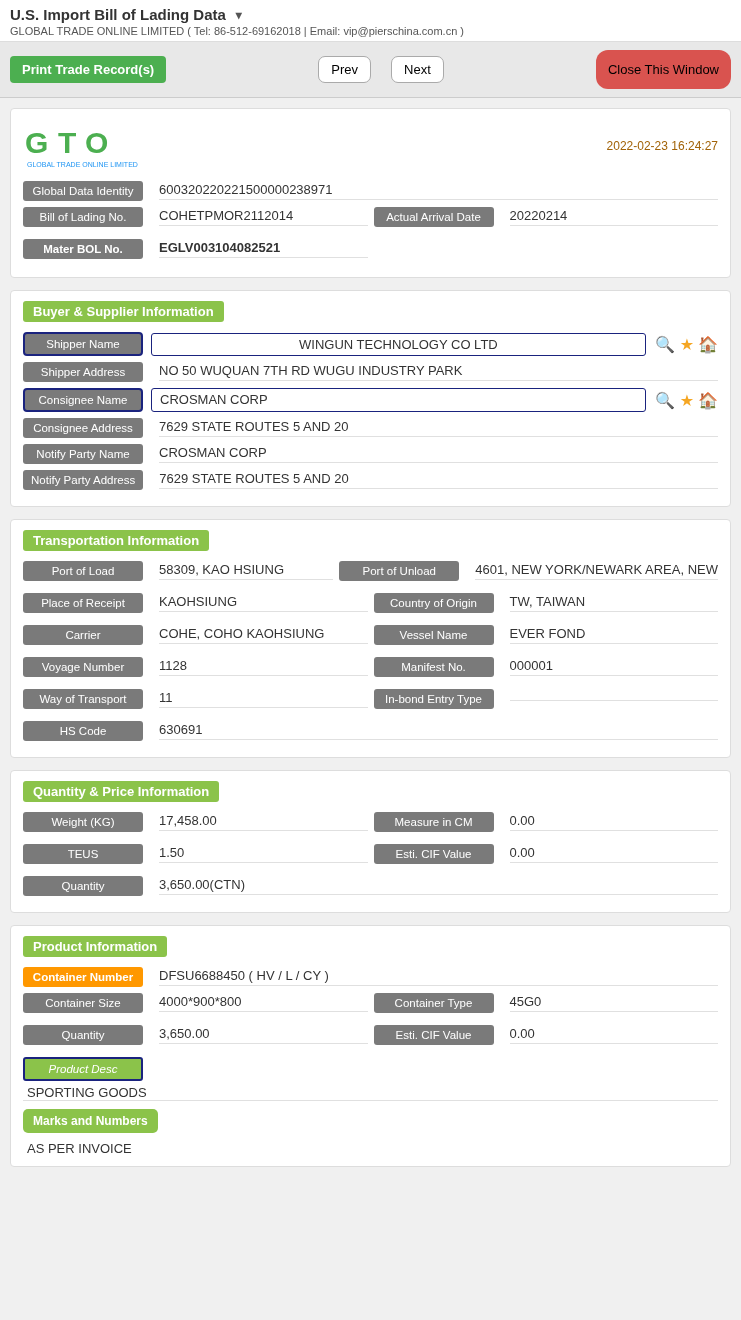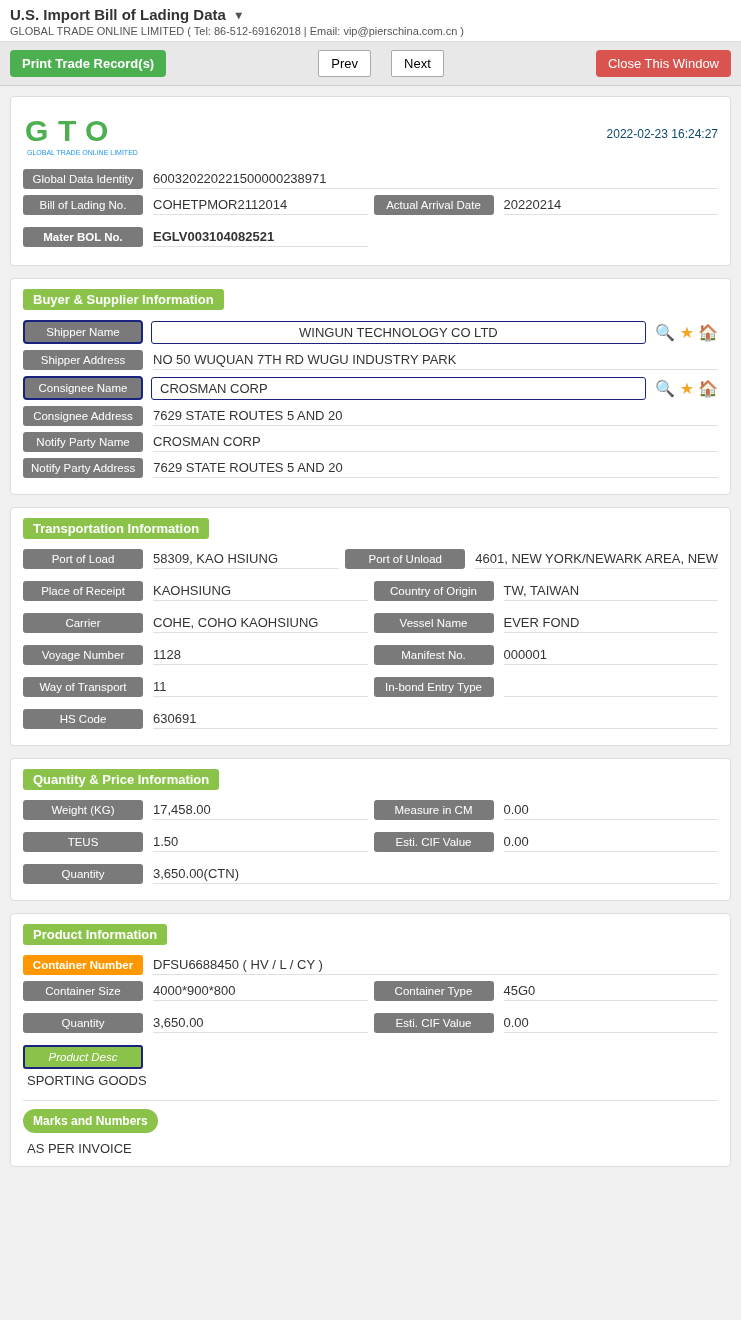--- a/index.html
+++ b/index.html
@@ -43,30 +43,30 @@
       padding: 6px 12px;
       border-radius: 4px;
       cursor: pointer;
       font-size: 13px;
       font-weight: bold;
     }
     .btn-nav {
       background: #fff;
       border: 1px solid #aaa;
       padding: 5px 12px;
-      border-radius: 2px;
+      border-radius: 7px;
       cursor: pointer;
       font-size: 13px;
     }
     .btn-close {
       background: #d9534f;
-      color: #ffffff;
+      color: #000000;
       border: none;
-      padding: 6px 12px;
-      border-radius: 4px;
+      padding: 12px 12px;
+      border-radius: 12px;
       cursor: pointer;
       font-size: 13px;
       margin-left: auto;
     }
     .spacer { flex: 1; }
     .content {
       padding: 10px;
       background: #f0f0f0;
     }
     .card {
@@ -75,43 +75,43 @@
       border-radius: 4px;
       margin-bottom: 12px;
       padding: 12px;
     }
     .logo-svg {
       width: 120px;
       height: 50px;
     }
     .timestamp {
       font-size: 12px;
-      color: #0c4a6e;
+      color: #a16207;
     }
     .section-title {
       display: inline-block;
       background: #8bc34a;
       color: #fff;
       font-weight: bold;
       font-size: 13px;
       padding: 3px 10px;
       border-radius: 3px;
       margin-bottom: 10px;
     }
     .section-card {
       background: #fff;
       border: 1px solid #ddd;
       border-radius: 4px;
       margin-bottom: 12px;
       padding: 10px 12px;
     }
     .field-row {
       display: flex;
-      align-items: flex-end;
-      gap: 10px;
+      align-items: center;
+      gap: 16px;
       margin-bottom: 6px;
     }
     .field-label {
       background: #7a7a7a;
       color: #fff;
       border-radius: 3px;
       padding: 4px 8px;
       font-size: 11.5px;
       white-space: nowrap;
       text-align: center;
@@ -158,21 +158,21 @@
       padding: 4px 8px;
       font-size: 11.5px;
       white-space: nowrap;
       text-align: center;
       min-width: 120px;
       border: 2px solid #1a237e;
     }
     .marks-label {
       background: #8bc34a;
       color: #fff;
-      border-radius: 12px;
+      border-radius: 5px;
       padding: 5px 10px;
       font-size: 12px;
       font-weight: bold;
       display: inline-block;
       margin-bottom: 4px;
     }
     .dropdown-arrow {
       font-size: 12px;
       color: #555;
       margin-left: 4px;
@@ -251,21 +251,21 @@
         <span class="icon-btn star-icon">★</span>
         <span class="icon-btn home-icon">🏠</span>
       </div>
     </div>
 
     <div class="field-row" style="margin-bottom:6px;">
       <span class="field-label">Shipper Address</span>
       <span class="field-value">NO 50 WUQUAN 7TH RD WUGU INDUSTRY PARK</span>
     </div>
 
-    <div style="display:flex; align-items:center; margin-bottom:6px;">
+    <div style="display:flex; margin-bottom:6px;">
       <span class="field-label highlighted-label">Consignee Name</span>
       <span class="field-value" style="border: 1.5px solid #1a237e; border-radius:3px; padding:3px 8px; margin-left:8px; flex:1;">CROSMAN CORP</span>
       <div class="action-icons" style="margin-left:10px;">
         <span class="icon-btn search-icon">🔍</span>
         <span class="icon-btn star-icon">★</span>
         <span class="icon-btn home-icon">🏠</span>
       </div>
     </div>
 
     <div class="field-row" style="margin-bottom:6px;">
@@ -405,21 +405,21 @@
       </div>
       <div class="field-row">
         <span class="field-label">Esti. CIF Value</span>
         <span class="field-value">0.00</span>
       </div>
     </div>
 
     <div class="field-row" style="margin-bottom:4px;font-style:italic;">
       <span class="product-desc-label">Product Desc</span>
     </div>
-    <div style="margin-bottom:8px; font-size:13px; color:#333; padding-left:4px; border-bottom:1px solid #e0e0e0; padding-bottom:12px;">SPORTING GOODS</div>
+    <div style="margin-bottom:8px; font-size:13px; color:#333; padding-left:4px; border-bottom:1px solid #e0e0e0; padding-bottom:0;">SPORTING GOODS</div>
 
     <div style="margin-bottom:4px;">
       <span class="marks-label">Marks and Numbers</span>
     </div>
     <div style="font-size:13px; color:#333; padding-left:4px;">AS PER INVOICE</div>
   </div>
 
 </div>
 
 </body></html>

